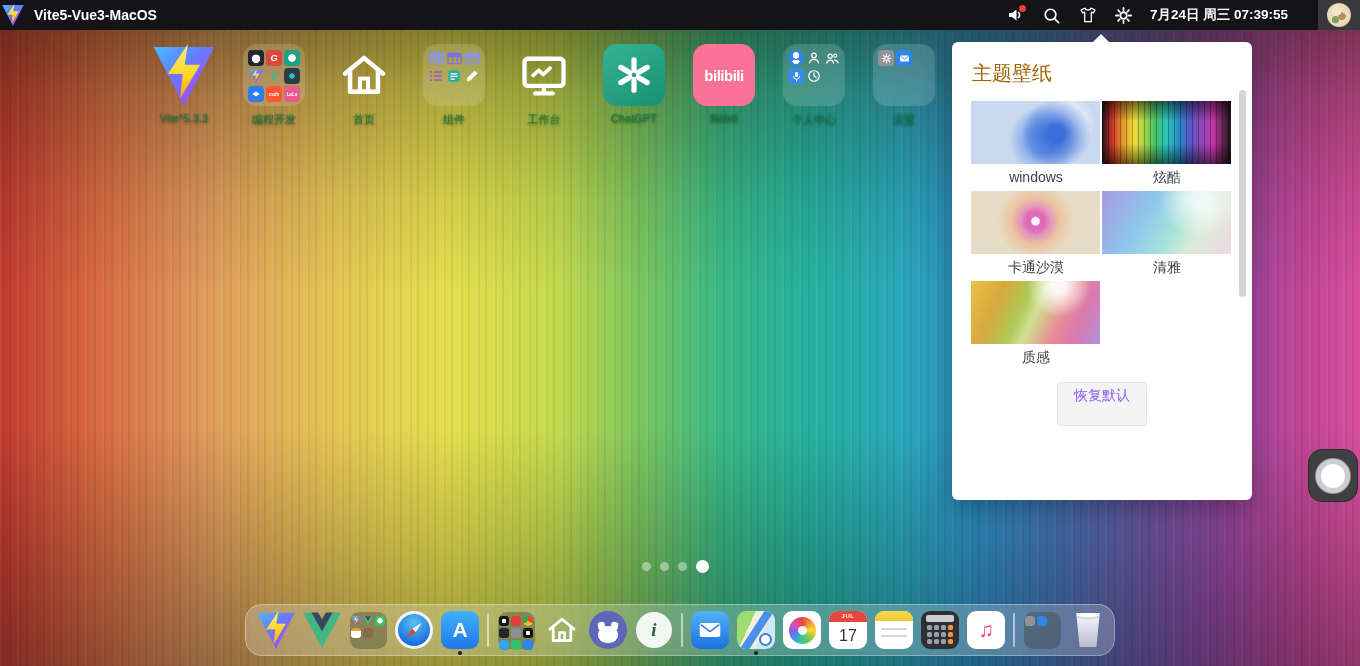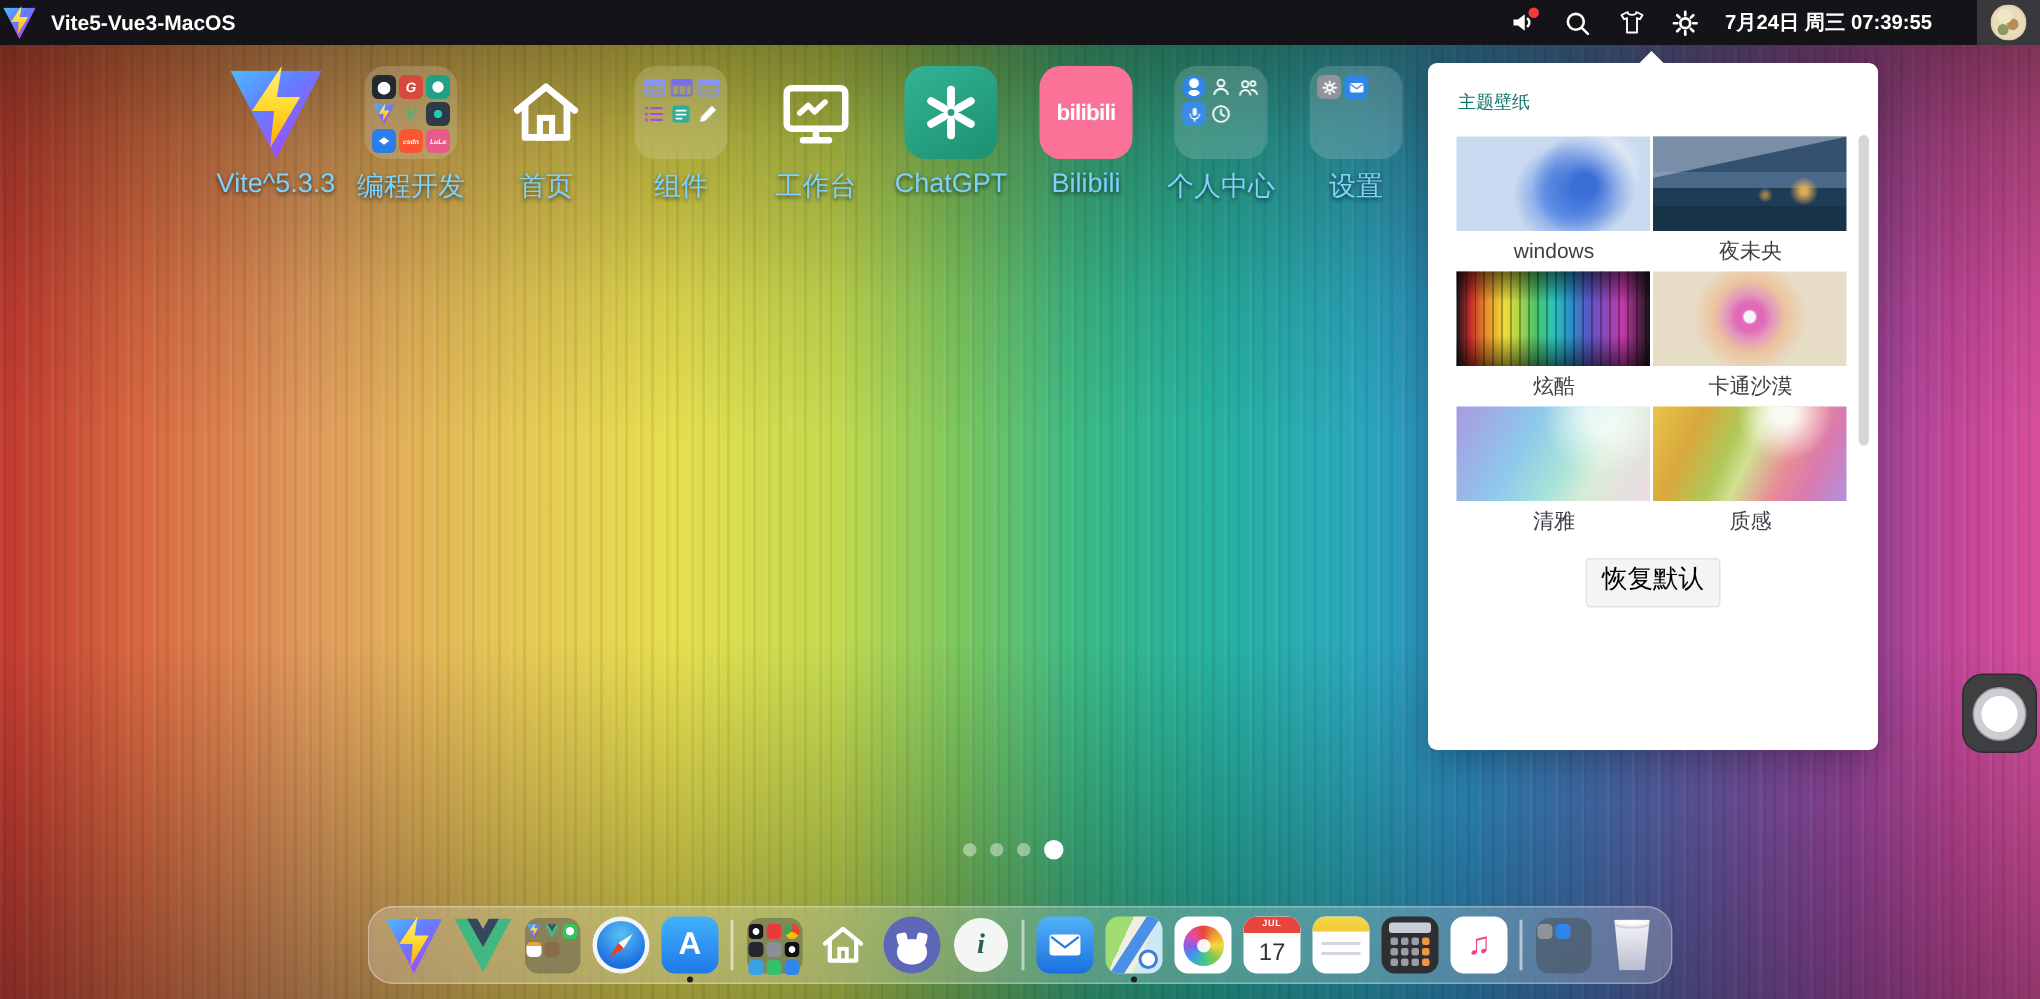--- a/index.html
+++ b/index.html
@@ -25,21 +25,21 @@
   .avatar-cell{width:42px;height:30px;background:rgba(255,255,255,.16);display:flex;align-items:center;justify-content:center;cursor:pointer}
   .avatar{width:24px;height:24px;border-radius:50%;background:
       radial-gradient(circle at 40% 32%,#f2e6c8 0 22%,rgba(0,0,0,0) 24%),
       radial-gradient(circle at 62% 55%,#b98c54 0 18%,rgba(0,0,0,0) 20%),
       radial-gradient(circle at 35% 70%,#8a9a62 0 15%,rgba(0,0,0,0) 17%),
       radial-gradient(circle at 50% 50%,#e8dcba 0 60%,#b9a271 100%)}
 
   
   .desk-icons{position:absolute;left:139px;top:44px;display:flex;z-index:5}
   .dicon{width:90px;display:flex;flex-direction:column;align-items:center;cursor:pointer}
-  .dicon .dlabel{margin-top:6px;font-size:18px;font-weight:500;color:#7dd3fc;text-shadow:0 1px 3px rgba(0,0,0,.65);white-space:nowrap}
+  .dicon .dlabel{margin-top:6px;font-size:11px;font-weight:500;color:#15803d;text-shadow:0 1px 3px rgba(0,0,0,.65);white-space:nowrap}
   .tile62{width:62px;height:62px;border-radius:14px;position:relative}
   .folder62{width:62px;height:62px;border-radius:14px;background:rgba(255,255,255,.16);backdrop-filter:blur(8px);display:flex;align-items:flex-start;justify-content:center;padding-top:6px}
   .g3{display:grid;grid-template-columns:repeat(3,16px);gap:2px;justify-items:center;align-items:center}
   .mi{width:16px;height:16px;border-radius:4px;display:flex;align-items:center;justify-content:center;font-weight:bold;color:#fff;overflow:hidden}
   .mi svg{display:block}
 
   
   .vite-logo{position:relative;display:block}
   .vite-logo .vt{position:absolute;inset:0;display:block;background:linear-gradient(140deg,#41d1ff -10%,#647eff 40%,#bd34fe 100%);clip-path:polygon(1% 5%,99% 5%,50% 100%)}
   .vite-logo .vb{position:absolute;left:24%;right:24%;top:0;bottom:12%;display:block;background:linear-gradient(180deg,#ffea83,#ffdd35 45%,#ffa800);clip-path:polygon(62% 0,0 55%,46% 55%,38% 100%,100% 38%,52% 38%)}
@@ -50,26 +50,26 @@
   .vue-logo .vo{position:absolute;inset:0;display:block;background:#41b883;clip-path:polygon(0 4%,22% 4%,50% 54%,78% 4%,100% 4%,50% 98%)}
   .vue-logo .vn{position:absolute;inset:0;display:block;background:#35495e;clip-path:polygon(22% 4%,40% 4%,50% 22%,60% 4%,78% 4%,50% 54%)}
 
   .gpt-tile{background:linear-gradient(145deg,#33b494,#1b8f73);display:flex;align-items:center;justify-content:center}
   .bili-tile{background:#fb7299;display:flex;align-items:center;justify-content:center}
   .bili-txt{color:#fff;font-weight:bold;font-size:15px;letter-spacing:-.5px}
 
   
   .popover{position:absolute;left:952px;top:42px;width:300px;height:458px;background:#fff;border-radius:6px;box-shadow:0 8px 26px rgba(0,0,0,.3);z-index:25;padding:16px 0 0 0}
   .pop-arrow{position:absolute;left:141px;top:-8px;width:0;height:0;border-left:8px solid transparent;border-right:8px solid transparent;border-bottom:8px solid #fff}
-  .pop-title{font-size:12px;color:#0f766e;padding:2px 20px 14px 20px}
+  .pop-title{font-size:20px;color:#a16207;padding:2px 20px 14px 20px}
   .wp-grid{display:grid;grid-template-columns:130px 130px;column-gap:1px;row-gap:0;padding:0 0 0 19px}
   .wp{width:130px;cursor:pointer}
   .wp .thumb{width:129px;height:63px;position:relative;overflow:hidden}
   .wp .wlabel{height:27px;line-height:27px;text-align:center;font-size:14px;color:#3b3f46}
-  .reset-btn{display:block;margin:11px auto 0;width:90px;height:33px;line-height:25px;text-align:center;font-size:17px;color:#000000;background:#f4f4f5;border:1px solid #e2e4ea;border-radius:3px;cursor:pointer}
+  .reset-btn{display:block;margin:11px auto 0;width:90px;height:44px;line-height:25px;text-align:center;font-size:14px;color:#8b5cf6;background:#f4f4f5;border:1px solid #e2e4ea;border-radius:3px;cursor:pointer}
   .pop-scroll{position:absolute;right:6px;top:48px;width:7px;height:207px;border-radius:4px;background:#d6d6d6;cursor:pointer}
 
   .wp-macos{background:conic-gradient(from 140deg at 50% -15%,#24418f 0 4%,#e8793f 9%,#f2b478 15%,#d95f2f 21%,#f4c08a 28%,#e06a33 35%,#f2b478 41%,#7e89c4 50%,#24418f 58%,#1b346f 100%)}
   .wp-windows{background:radial-gradient(circle at 66% 52%,#3a6fd8 0 9%,rgba(58,111,216,0) 38%),radial-gradient(circle at 74% 34%,rgba(255,255,255,.85) 0 7%,rgba(255,255,255,0) 28%),radial-gradient(circle at 56% 62%,#6f9ae8 0 16%,rgba(111,154,232,0) 42%),#c9d9ef}
   .wp-night{background:radial-gradient(circle at 78% 58%,rgba(245,180,90,.9) 0 2%,rgba(245,180,90,0) 9%),radial-gradient(circle at 58% 62%,rgba(240,170,80,.6) 0 1.5%,rgba(240,170,80,0) 6%),linear-gradient(168deg,rgba(205,220,235,.45) 12% 30%,rgba(205,220,235,0) 31%),linear-gradient(180deg,#33506f 0 38%,#49688a 38% 55%,#1d3c55 55% 74%,#163348 74% 100%)}
   .wp-cool{background:linear-gradient(180deg,rgba(0,0,0,.55) 0,rgba(0,0,0,0) 32%,rgba(0,0,0,0) 68%,rgba(0,0,0,.55) 100%),repeating-linear-gradient(90deg,rgba(0,0,0,.3) 0 1px,rgba(0,0,0,0) 1px 6px),linear-gradient(90deg,#151515 0,#c22a2a 7%,#e88a2a 15%,#eede3a 25%,#a8d44a 33%,#48c468 41%,#2ac4ba 50%,#2a8ac8 60%,#5858c8 68%,#8848b8 76%,#c438a8 86%,#151515 100%)}
   .wp-desert{background:radial-gradient(circle at 50% 48%,#f5f5fa 0 5%,rgba(245,245,250,0) 7%),radial-gradient(circle at 50% 48%,#e06ab8 5% 13%,rgba(224,106,184,.6) 21%,rgba(240,170,120,.5) 33%,rgba(231,220,197,0) 52%),#e7dcc5}
   .wp-cat{background:radial-gradient(circle at 50% 44%,#f2c522 0 11%,rgba(242,197,34,0) 15%),radial-gradient(ellipse 18px 4px at 50% 66%,rgba(0,0,0,.2) 0 60%,rgba(0,0,0,0) 61%),#0fc0ae}
   .wp-qing{background:radial-gradient(circle at 75% 12%,rgba(255,255,255,.75) 0 8%,rgba(255,255,255,0) 35%),linear-gradient(120deg,#a89ae0 0%,#8ec8ec 35%,#a8e4d8 58%,#d8ecd8 72%,#f0d8e4 100%)}
   .wp-zhi{background:radial-gradient(circle at 68% 8%,rgba(255,255,255,.9) 0 6%,rgba(255,255,255,0) 30%),linear-gradient(115deg,#e8c44a 0%,#d8a83c 22%,#b0c858 40%,#d0e090 50%,#e88a96 68%,#d87ab0 82%,#b092dc 100%)}
@@ -394,24 +394,20 @@
 
 <div class="popover">
   <i class="pop-arrow"></i>
   <div class="pop-title">主题壁纸</div>
   <div class="wp-grid">
     <div class="wp">
         <div class="thumb wp-windows"></div>
         <div class="wlabel">windows</div>
       </div>
     <div class="wp">
-        <div class="thumb wp-night"></div>
-        <div class="wlabel">夜未央</div>
-      </div>
-    <div class="wp">
         <div class="thumb wp-cool"></div>
         <div class="wlabel">炫酷</div>
       </div>
     <div class="wp">
         <div class="thumb wp-desert"></div>
         <div class="wlabel">卡通沙漠</div>
       </div>
     <div class="wp">
         <div class="thumb wp-qing"></div>
         <div class="wlabel">清雅</div>

